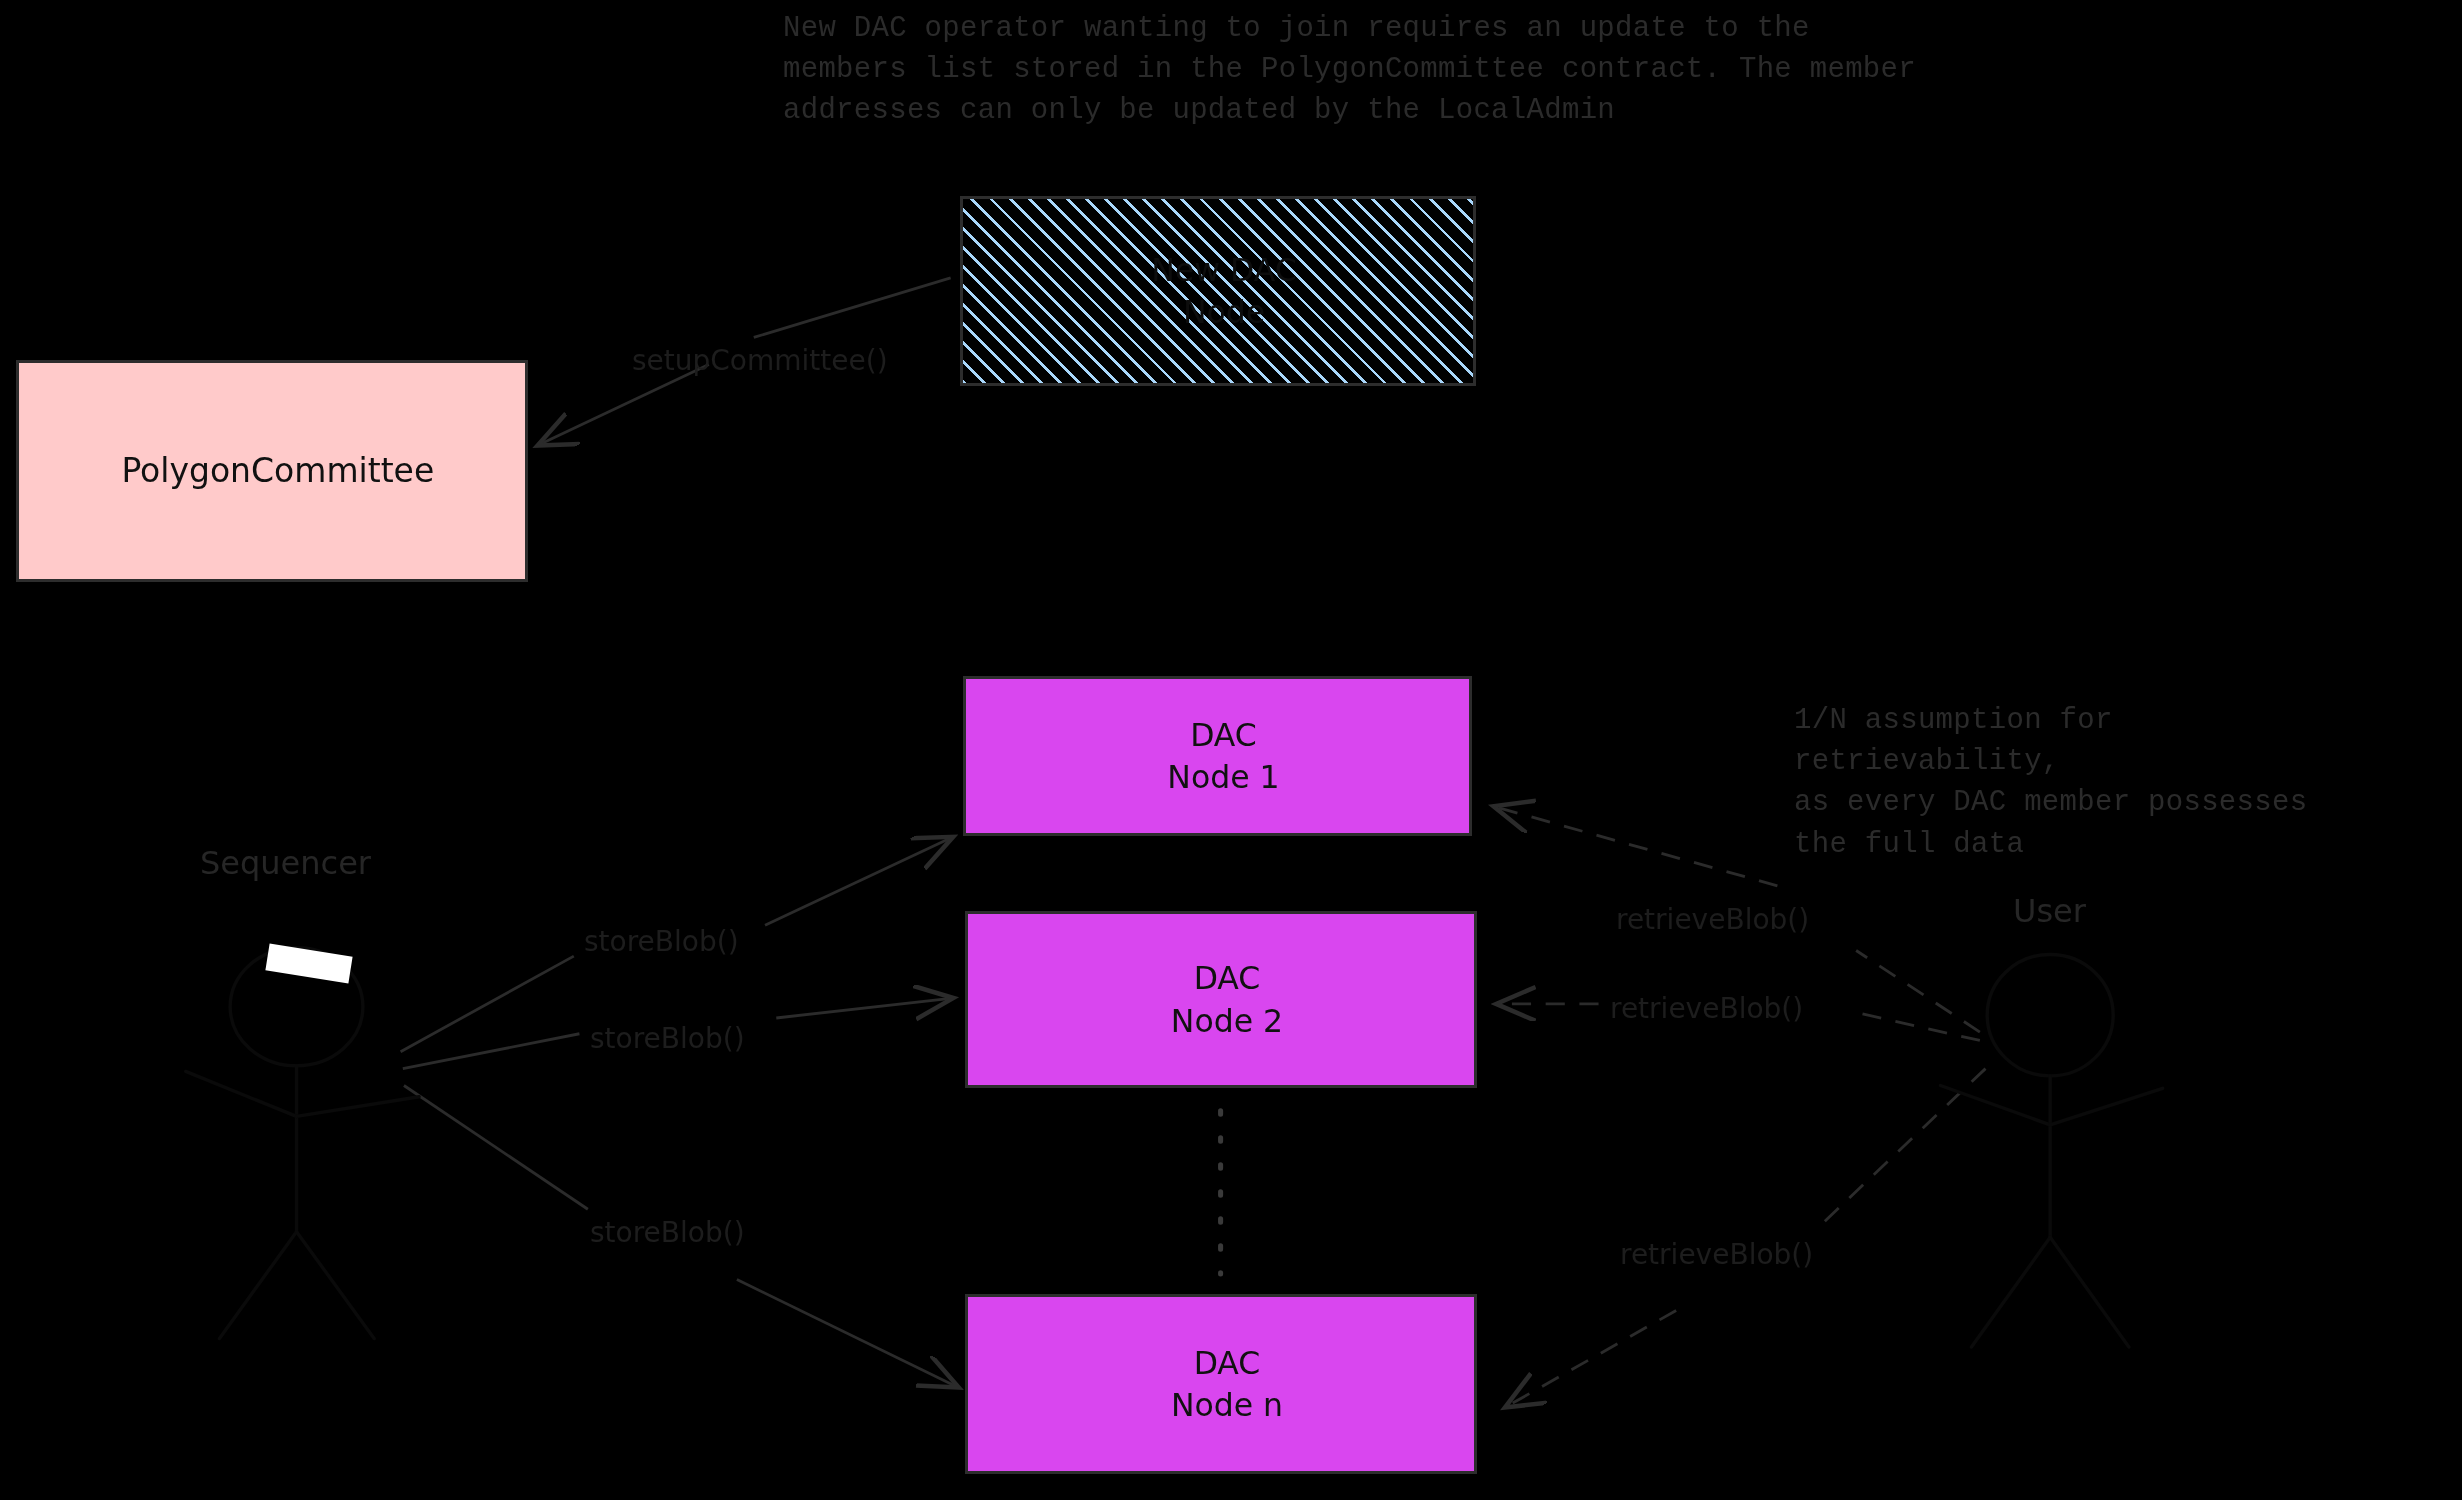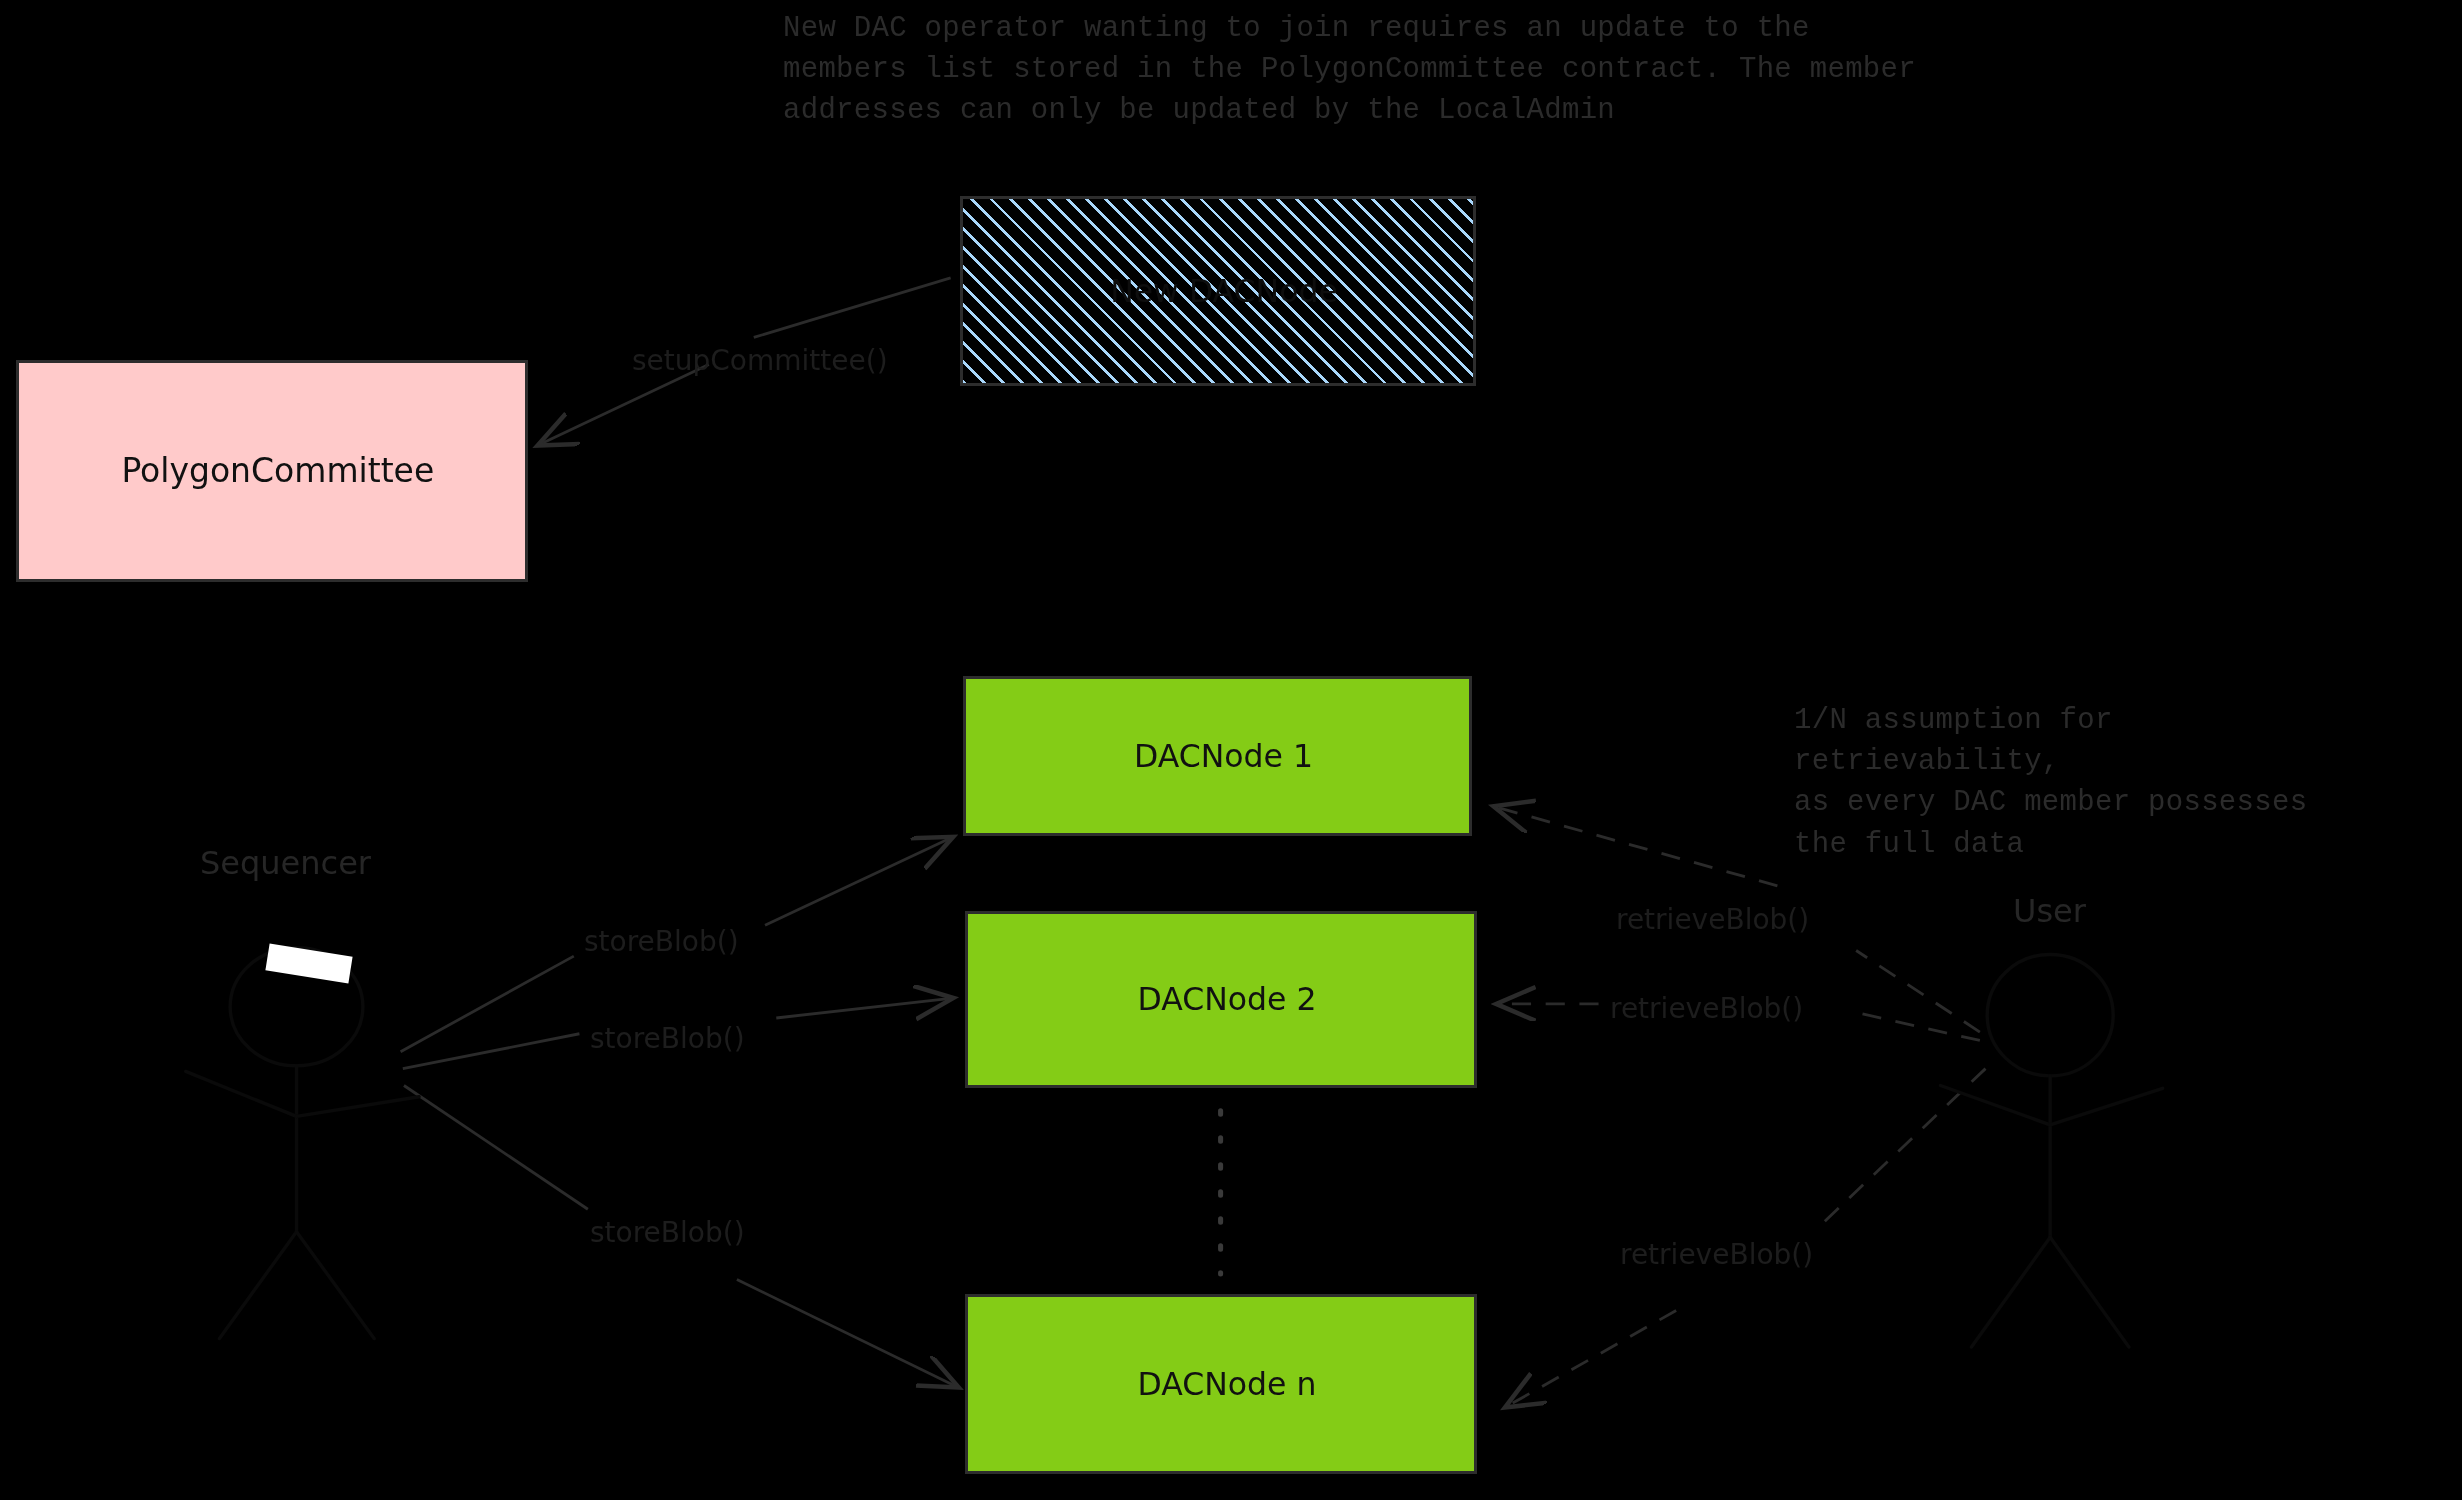--- a/index.html
+++ b/index.html
@@ -35,37 +35,37 @@
   #note-top    { left: 783px; top: 7.9px;   width: 1170px; }
   #note-right  { left: 1794px; top: 700px; width: 568px; }
   #note-bottom { left: 61px;  top: 1291px; width: 428px;  }
 
   
   .box {
     position: absolute;
     box-sizing: border-box;
     border: 3.4px solid #2d2d2d;
     display: flex;
-    flex-direction: row;
+    flex-direction: column;
     align-items: center;
     justify-content: center;
     color: #111111;
     font-size: 31.5px;
     line-height: 1.34;
     text-align: center;
     font-family: "DejaVu Sans", sans-serif;
     padding-left: 12px;
   }
   #box-polygon-committee {
     left: 15.8px; top: 360px;
     width: 512px; height: 222px;
     background: #ffcaca;
     font-size: 33px;
   }
-  .dac-box { background: #84cc16; }
+  .dac-box { background: #d946ef; }
   #box-dac-node-1 { left: 963px; top: 676px; width: 509px; height: 160px; }
   #box-dac-node-2 { left: 965px; top: 911px; width: 512px; height: 177px; }
   #box-dac-node-n { left: 965px; top: 1294px; width: 512px; height: 180px; }
 
   
   #box-new-dac-node {
     left: 960px; top: 196px;
     width: 516px; height: 190px;
     border: 3.4px solid #2d2d2d;
     background-color: #000000;

